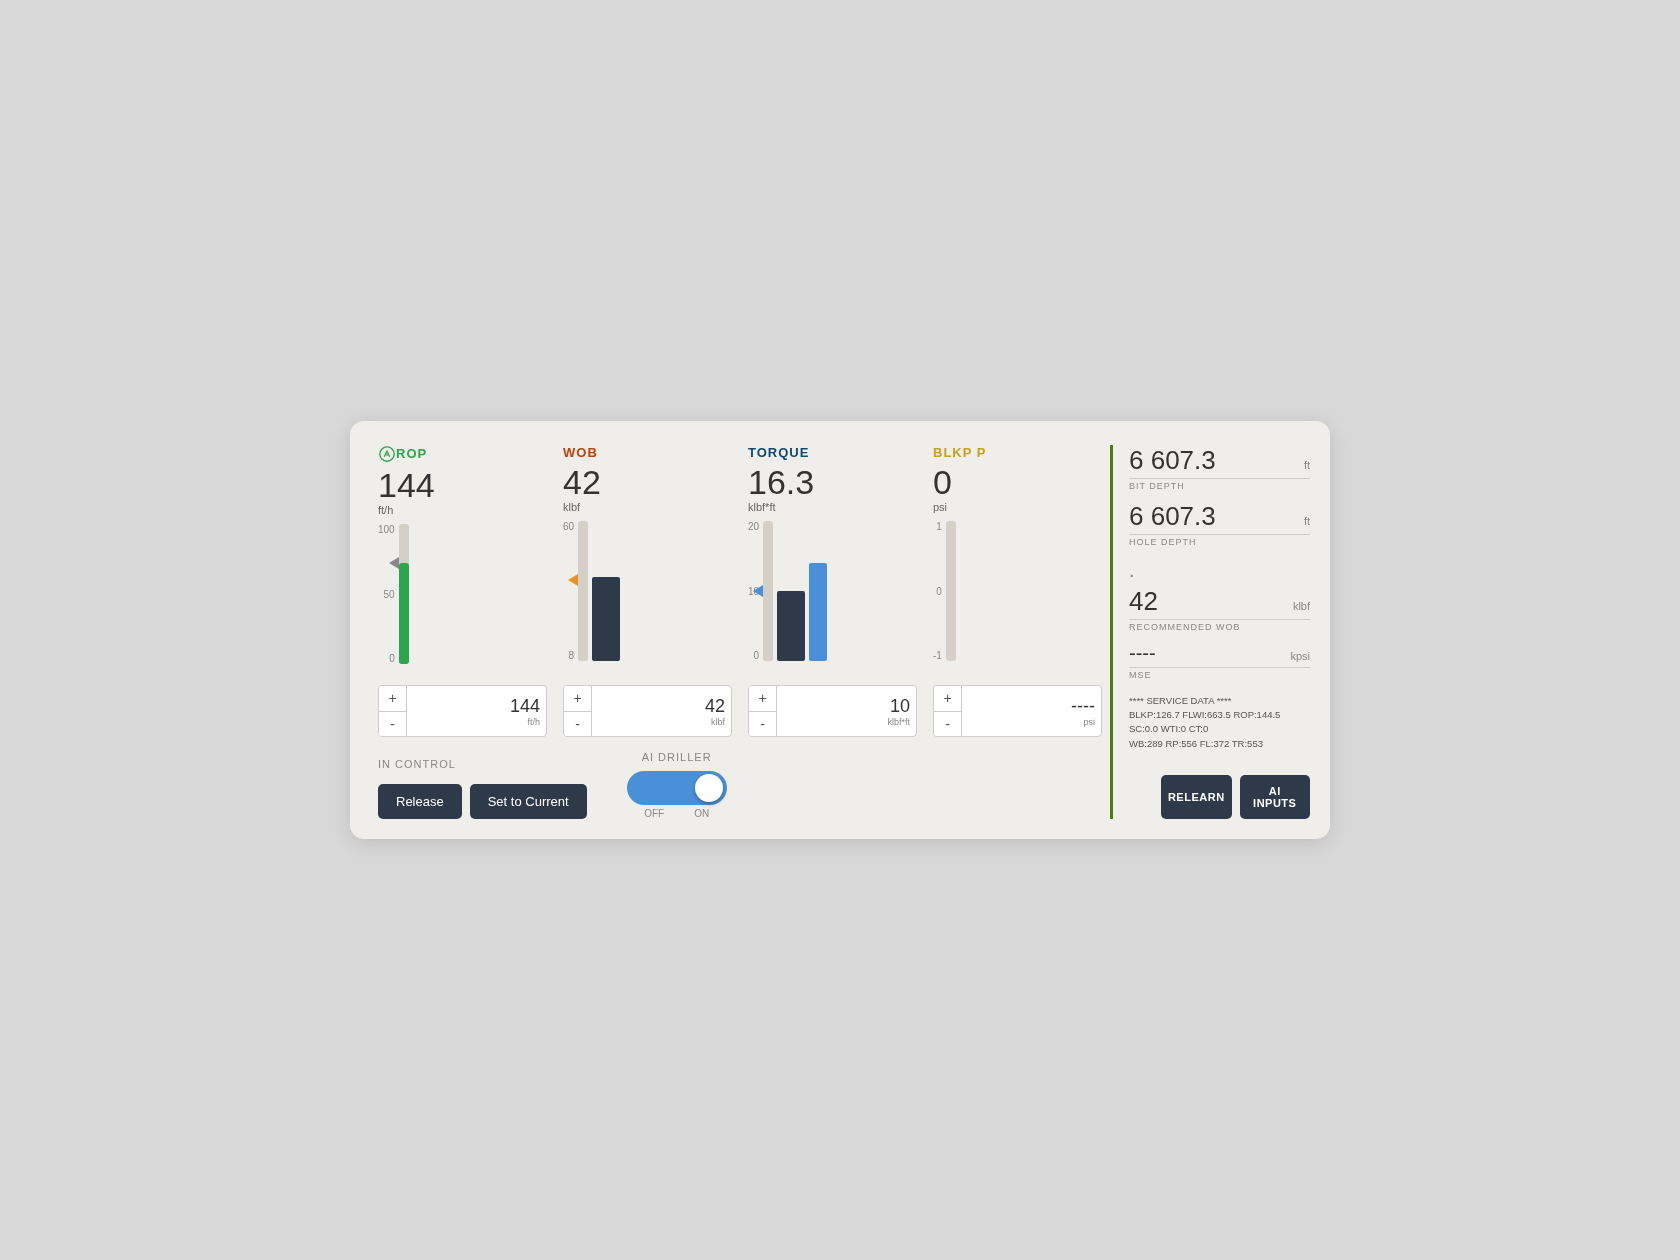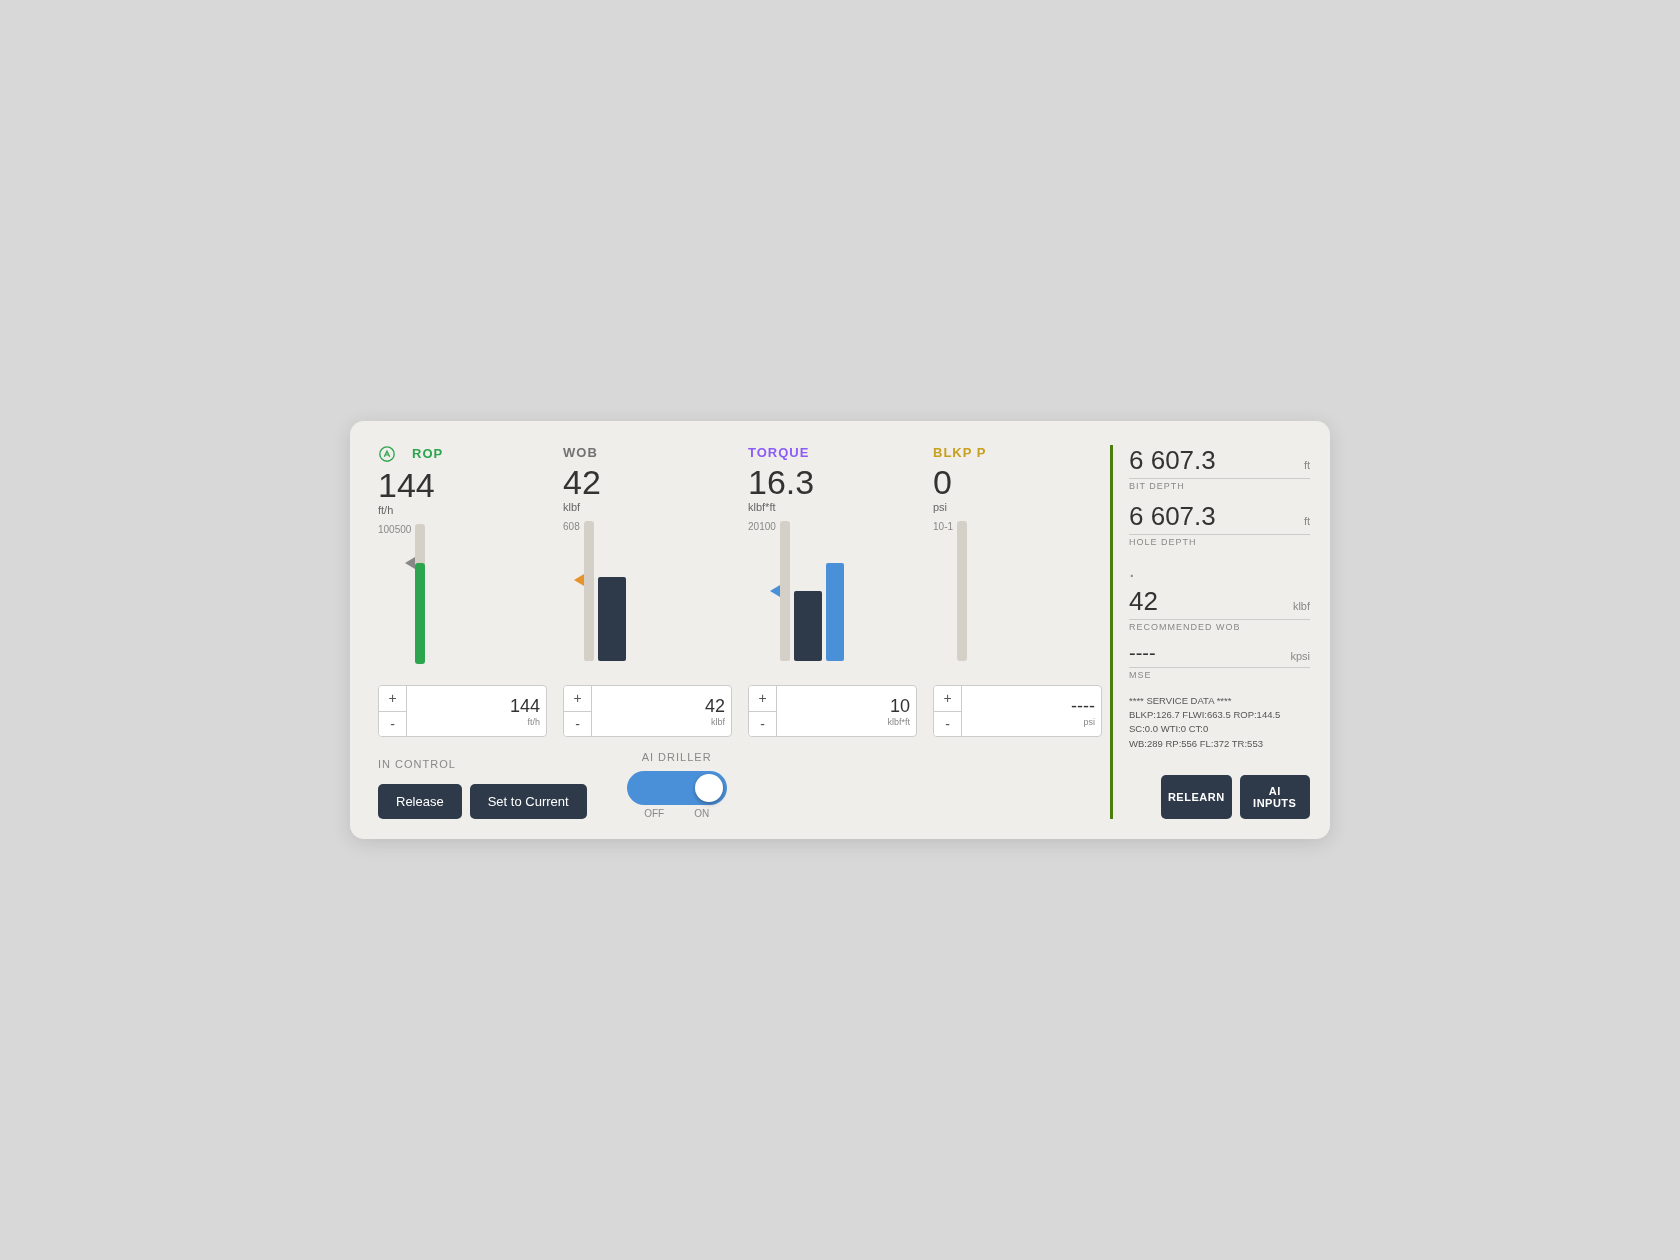--- a/index.html
+++ b/index.html
@@ -219,28 +219,29 @@
       padding: 10px 6px;
       font-size: 11px;
       cursor: pointer;
       font-weight: 600;
       letter-spacing: 0.5px;
     }
     
     .rop-icon {
       display: inline-flex;
       align-items: center;
-      gap: 16px;
+      gap: 0;
     }
     .rop-logo {
       width: 18px;
       height: 18px;
     }
     .scale-labels {
       display: flex;
+      flex-direction: column;
       justify-content: space-between;
       font-size: 10px;
       color: #888;
       height: 140px;
       text-align: right;
     }
     .bottom-section {
       display: flex;
       align-items: flex-end;
       gap: 8px;
@@ -294,21 +295,21 @@
             <div style="position:absolute;bottom:0;left:0;width:100%;height:72%;background:#2da44e;border-radius:3px;"></div>
 
             <div style="position:absolute;bottom:72%;left:50%;transform:translate(-50%,50%);">
               <div style="width:0;height:0;border-top:6px solid transparent;border-bottom:6px solid transparent;border-right:10px solid #888;position:absolute;right:5px;top:-6px;"></div>
             </div>
           </div>
         </div>
       </div>
 
       <div class="gauge-col">
-        <div class="gauge-title" style="color:#737373;">WOB</div>
+        <div class="gauge-title" style="color:#c2410c;">WOB</div>
         <div class="gauge-value">42</div>
         <div class="gauge-unit">klbf</div>
         <div style="display:flex;align-items:flex-start;height:145px;gap:4px;">
           <div class="scale-labels">
             <span>60</span>
             <span></span>
             <span>8</span>
           </div>
           <div style="position:relative;width:10px;height:140px;background:#d4d0c8;border-radius:3px;">
             <div style="position:absolute;bottom:0;left:0;width:100%;height:65%;background:#d4d0c8;border-radius:3px;"></div>
@@ -318,21 +319,21 @@
             </div>
           </div>
 
           <div style="width:28px;height:140px;display:flex;flex-direction:column;justify-content:flex-end;position:relative;">
             <div style="width:28px;height:60%;background:#2e3a4a;border-radius:2px;"></div>
           </div>
         </div>
       </div>
 
       <div class="gauge-col">
-        <div class="gauge-title" style="color:#8b5cf6;">TORQUE</div>
+        <div class="gauge-title" style="color:#0c4a6e;">TORQUE</div>
         <div class="gauge-value">16.3</div>
         <div class="gauge-unit">klbf*ft</div>
         <div style="display:flex;align-items:flex-start;height:145px;gap:4px;">
           <div class="scale-labels">
             <span>20</span>
             <span>10</span>
             <span>0</span>
           </div>
           <div style="position:relative;width:10px;height:140px;background:#d4d0c8;border-radius:3px;">
             <div style="position:absolute;bottom:0;left:0;width:100%;height:55%;background:#d4d0c8;border-radius:3px;"></div>

